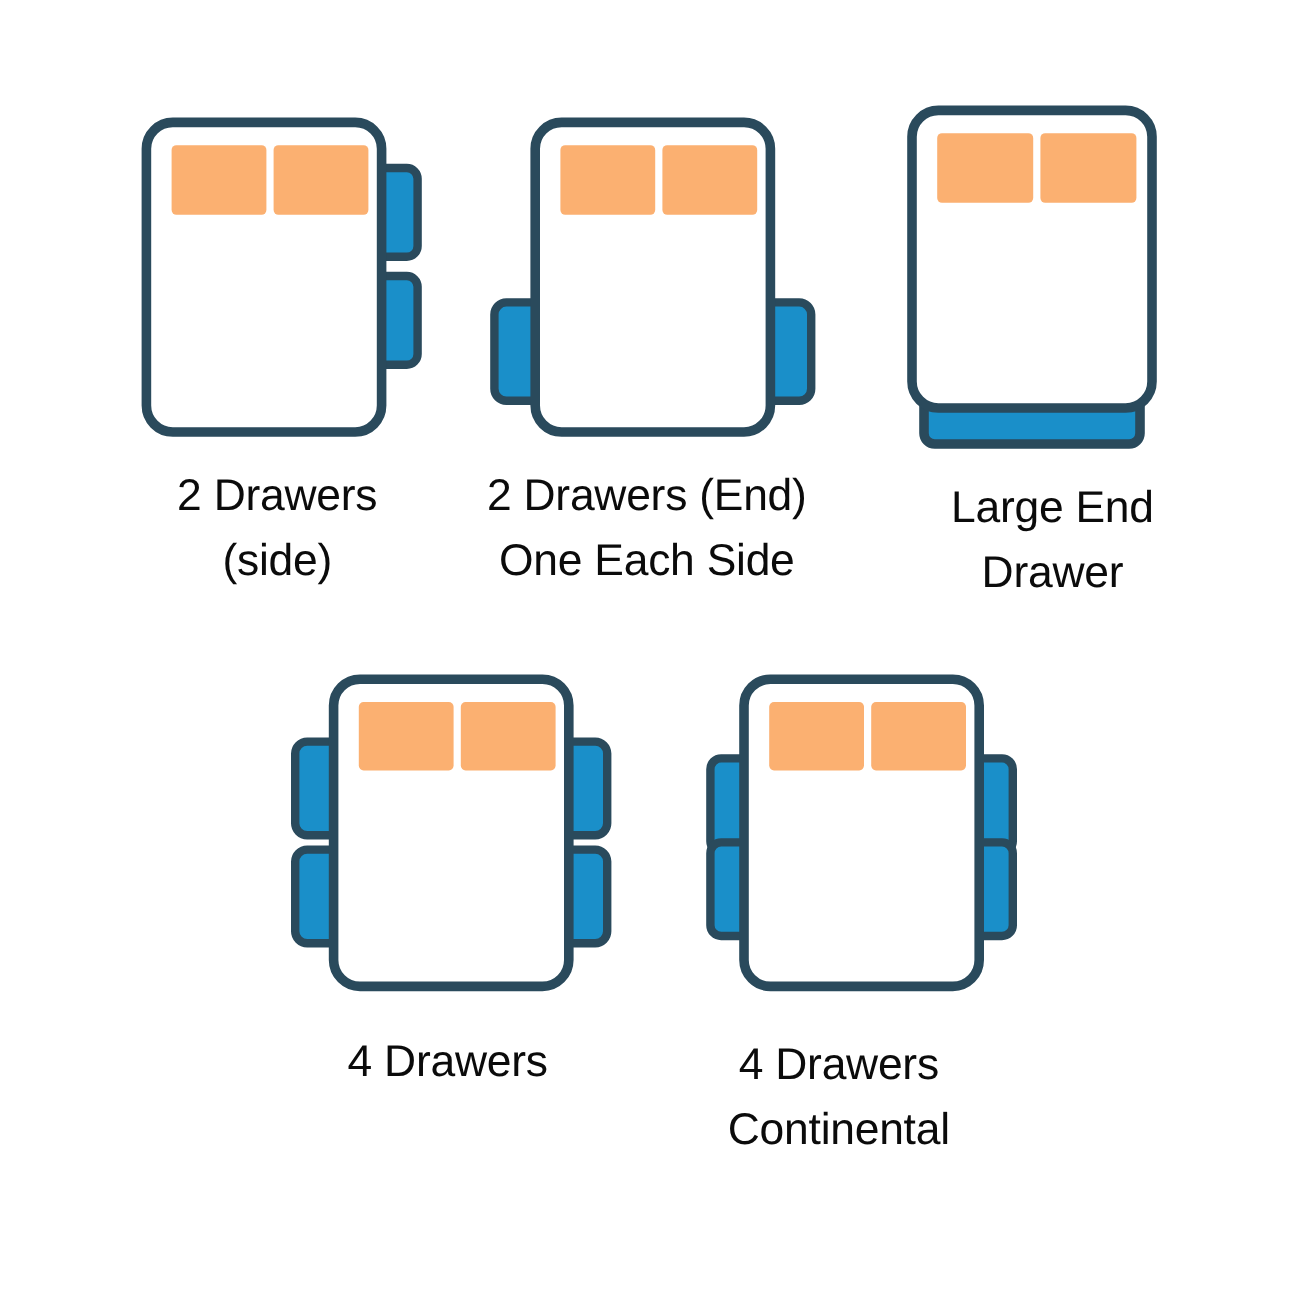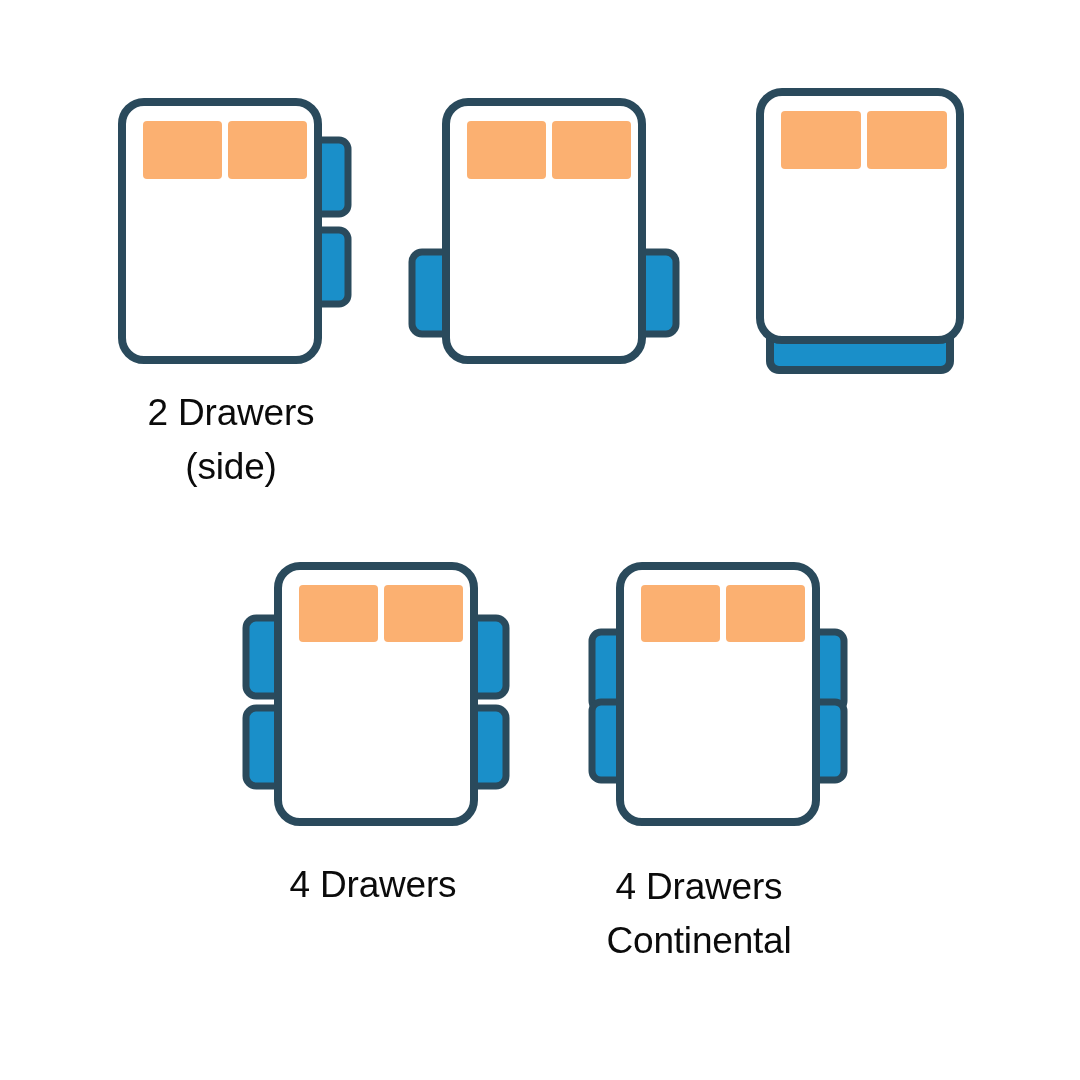--- a/index.html
+++ b/index.html
@@ -74,32 +74,36 @@
 
       <rect x="8" y="160" width="44" height="82" rx="10" ry="10" fill="#1a8fc9" stroke="#2a4a5c" stroke-width="7"></rect>
       <rect x="228" y="160" width="44" height="82" rx="10" ry="10" fill="#1a8fc9" stroke="#2a4a5c" stroke-width="7"></rect>
 
       <rect x="42" y="10" width="196" height="258" rx="22" ry="22" fill="#ffffff" stroke="#2a4a5c" stroke-width="8"></rect>
 
       <rect x="63" y="29" width="79" height="58" rx="4" ry="4" fill="#fbb071"></rect>
       <rect x="148" y="29" width="79" height="58" rx="4" ry="4" fill="#fbb071"></rect>
     </svg>
   </div>
+  <div class="bed-label" id="label-2">2 Drawers (End)
+One Each Side</div>
 
   <div class="bed-card" id="card-3">
     <svg class="bed-svg" width="220" height="300" viewBox="0 0 220 300" xmlns="http://www.w3.org/2000/svg">
 
       <rect x="20" y="242" width="180" height="46" rx="9" ry="9" fill="#1a8fc9" stroke="#2a4a5c" stroke-width="8"></rect>
 
       <rect x="10" y="10" width="200" height="248" rx="22" ry="22" fill="#ffffff" stroke="#2a4a5c" stroke-width="8"></rect>
 
       <rect x="31" y="29" width="80" height="58" rx="4" ry="4" fill="#fbb071"></rect>
       <rect x="117" y="29" width="80" height="58" rx="4" ry="4" fill="#fbb071"></rect>
     </svg>
   </div>
+  <div class="bed-label" id="label-3">Large End
+Drawer</div>
 
   <div class="bed-card" id="card-4">
     <svg class="bed-svg" width="280" height="276" viewBox="0 0 280 276" xmlns="http://www.w3.org/2000/svg">
 
       <rect x="10" y="62" width="46" height="78" rx="10" ry="10" fill="#1a8fc9" stroke="#2a4a5c" stroke-width="7"></rect>
       <rect x="10" y="152" width="46" height="78" rx="10" ry="10" fill="#1a8fc9" stroke="#2a4a5c" stroke-width="7"></rect>
 
       <rect x="224" y="62" width="46" height="78" rx="10" ry="10" fill="#1a8fc9" stroke="#2a4a5c" stroke-width="7"></rect>
       <rect x="224" y="152" width="46" height="78" rx="10" ry="10" fill="#1a8fc9" stroke="#2a4a5c" stroke-width="7"></rect>
 

